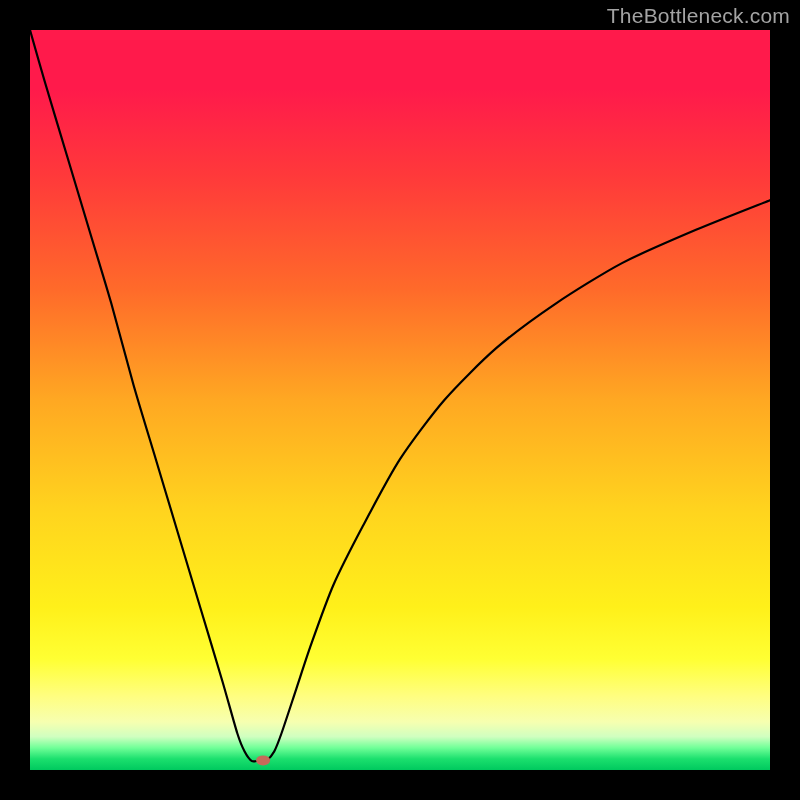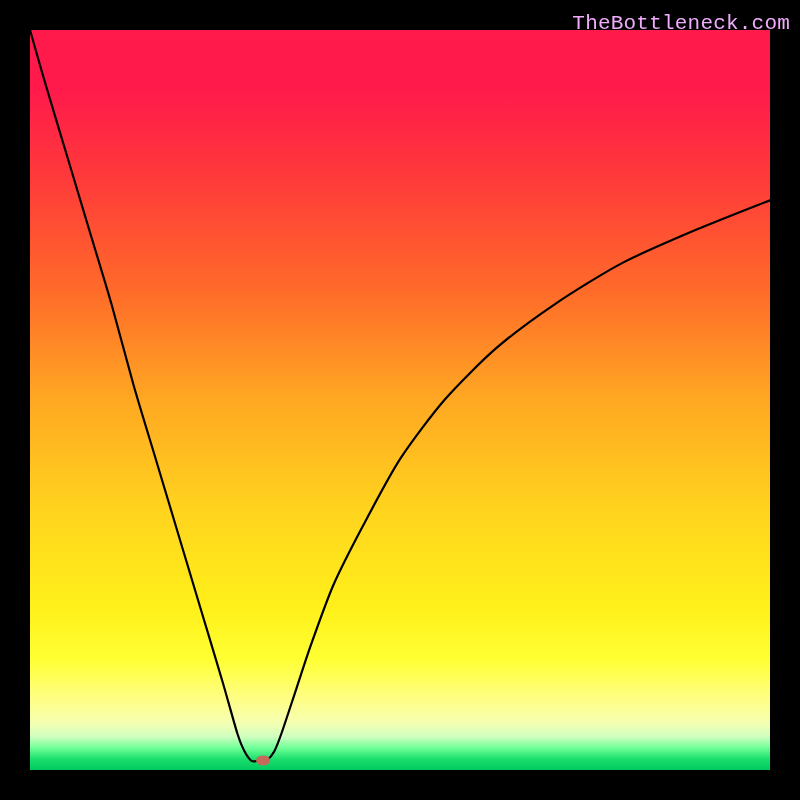--- a/index.html
+++ b/index.html
@@ -36,28 +36,27 @@
       #fffe80 90%,
       #f6ffb0 93.5%,
       #d0ffc0 95.5%,
       #70ff98 97%,
       #1be06e 98.5%,
       #00c95e 100%
     );
   }
   .watermark {
     position: absolute;
-    top: 12px;
+    top: 4px;
     right: 10px;
-    color: #f0abfc;
+    color: #a3a3a3;
     font-size: 21px;
     letter-spacing: 0.2px;
     z-index: 5;
     user-select: none;
-    font-family: Liberation Mono, monospace;
   }
 </style>
 </head>
 <body>
 
 <div class="frame">
   <div class="watermark">TheBottleneck.com</div>
   <div class="plot">
     <svg id="curve-svg" width="740" height="740" viewBox="0 0 740 740" preserveAspectRatio="none" style="position:absolute;left:0;top:0;">
       <path id="curve-path" fill="none" stroke="#000" stroke-width="2.2" stroke-linejoin="round" stroke-linecap="round" d="M 0.00 0.00 C 1.85 6.47, 10.18 36.07, 14.80 51.80 C 19.43 67.52, 31.45 107.30, 37.00 125.80 C 42.55 144.30, 53.65 181.30, 59.20 199.80 C 64.75 218.30, 75.85 254.38, 81.40 273.80 C 86.95 293.23, 98.05 335.77, 103.60 355.20 C 109.15 374.63, 120.25 410.70, 125.80 429.20 C 131.35 447.70, 142.45 484.70, 148.00 503.20 C 153.55 521.70, 164.65 558.70, 170.20 577.20 C 175.75 595.70, 187.78 635.48, 192.40 651.20 C 197.03 666.93, 204.43 694.21, 207.20 703.00 C 209.98 711.79, 212.75 717.99, 214.60 721.50 C 216.45 725.01, 220.15 730.01, 222.00 731.12 C 223.85 732.23, 228.01 730.47, 229.40 730.38 C 230.79 730.29, 232.17 730.38, 233.10 730.38 C 234.03 730.38, 235.41 731.49, 236.80 730.38 C 238.19 729.27, 242.35 724.92, 244.20 721.50 C 246.05 718.08, 248.83 710.86, 251.60 703.00 C 254.38 695.14, 262.70 669.70, 266.40 658.60 C 270.10 647.50, 276.57 627.15, 281.20 614.20 C 285.82 601.25, 296.92 569.80, 303.40 555.00 C 309.88 540.20, 324.68 511.52, 333.00 495.80 C 341.32 480.07, 359.82 444.92, 370.00 429.20 C 380.18 413.48, 402.38 383.88, 414.40 370.00 C 426.43 356.13, 452.32 330.23, 466.20 318.20 C 480.07 306.18, 509.67 284.44, 525.40 273.80 C 541.13 263.16, 574.42 242.35, 592.00 233.10 C 609.58 223.85, 647.50 207.66, 666.00 199.80 C 684.50 191.94, 730.75 173.90, 740.00 170.20"></path>

